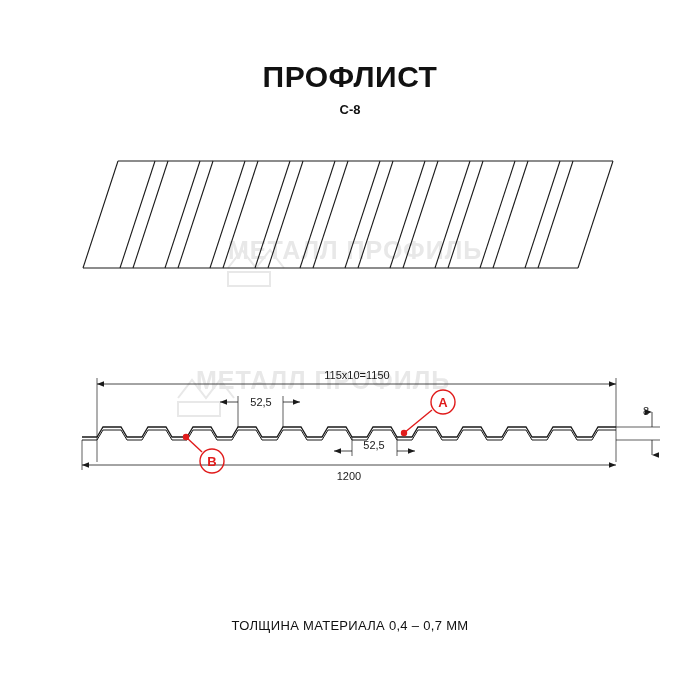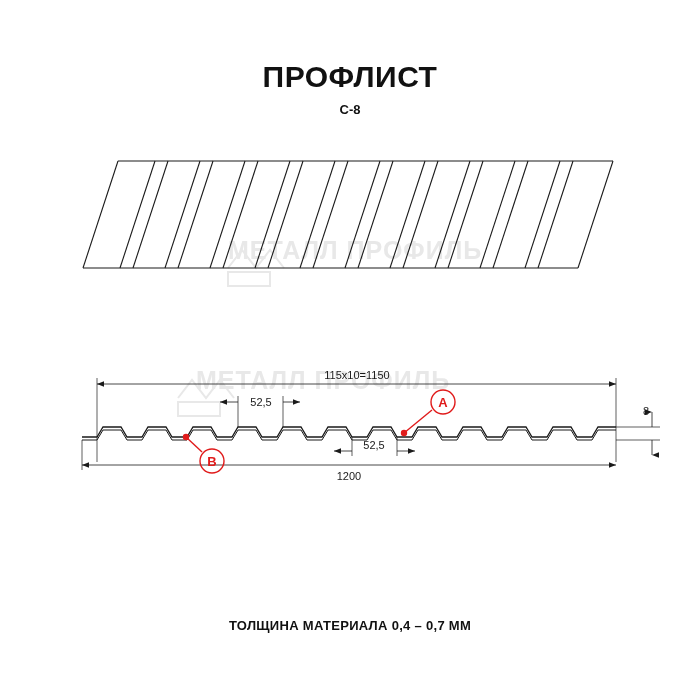--- a/index.html
+++ b/index.html
@@ -42,21 +42,21 @@
     font-weight: bold;
     color: #111;
   }
   .footer-note {
     position: absolute;
     left: 0;
     top: 618px;
     width: 700px;
     text-align: center;
     font-size: 13px;
-    font-weight: bold;
+    font-weight: normal;
     letter-spacing: 0.3px;
     color: #111;
   }
   .svg-layer {
     position: absolute;
     left: 0; top: 0;
   }
   .wm {
     position: absolute;
     font-family: "Liberation Sans", sans-serif;

